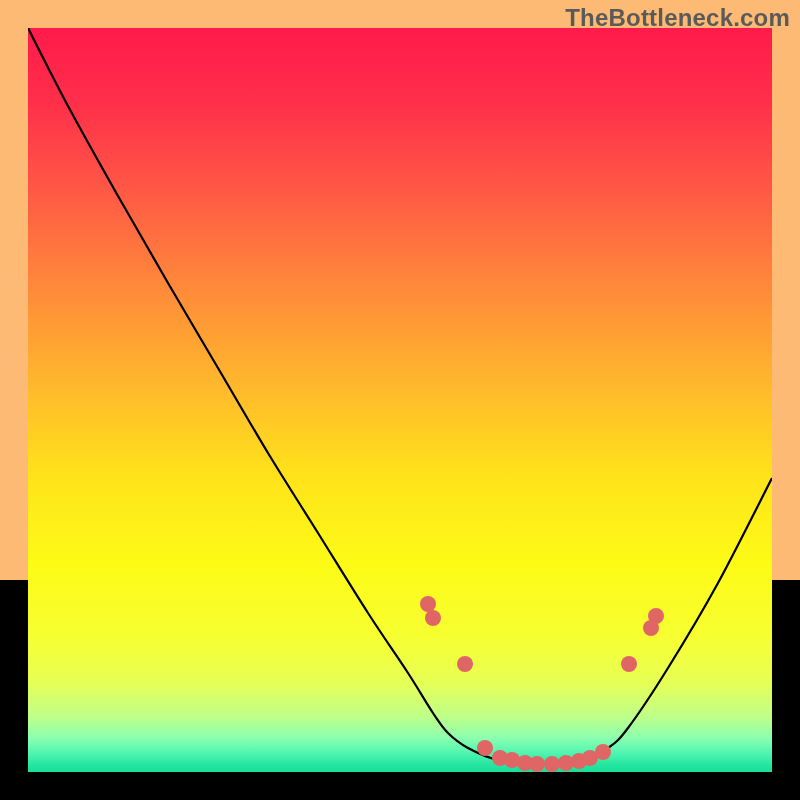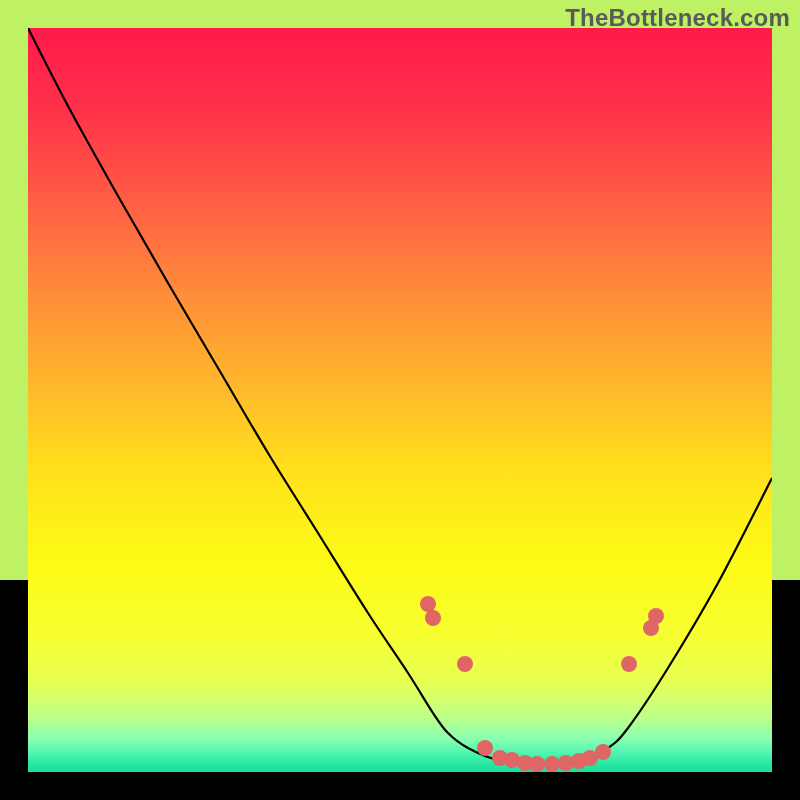--- a/index.html
+++ b/index.html
@@ -9,21 +9,21 @@
     height: 800px;
     background: #000;
     overflow: hidden;
   }
   .frame {
     position: absolute;
     left: 0;
     top: 0;
     width: 800px;
     height: 580px;
-    background: #bef264;
+    background: #fdba74;
   }
   .plot {
     position: absolute;
     left: 28px;
     top: 28px;
     width: 744px;
     height: 744px;
     overflow: hidden;
   }
   .gradient {

